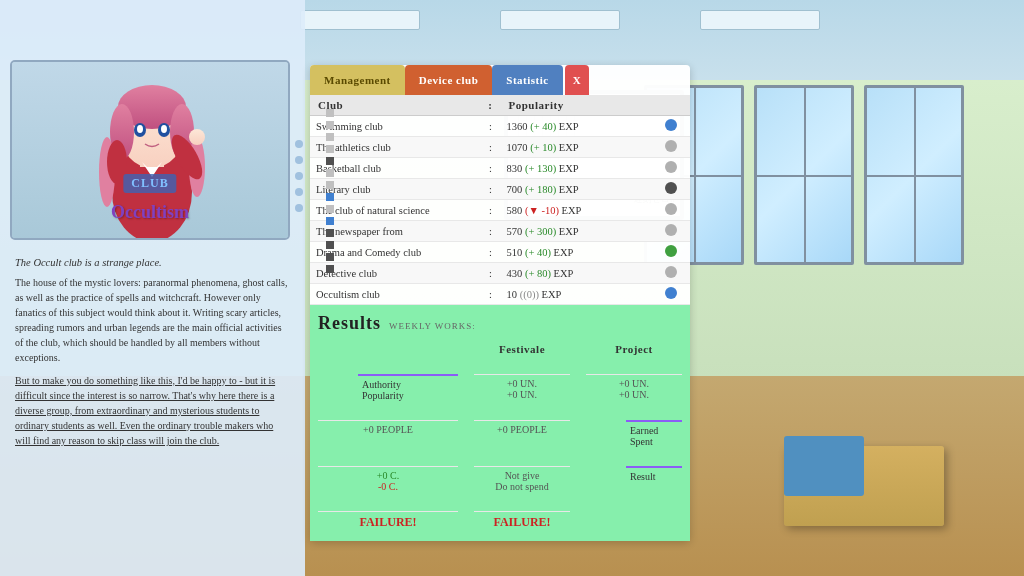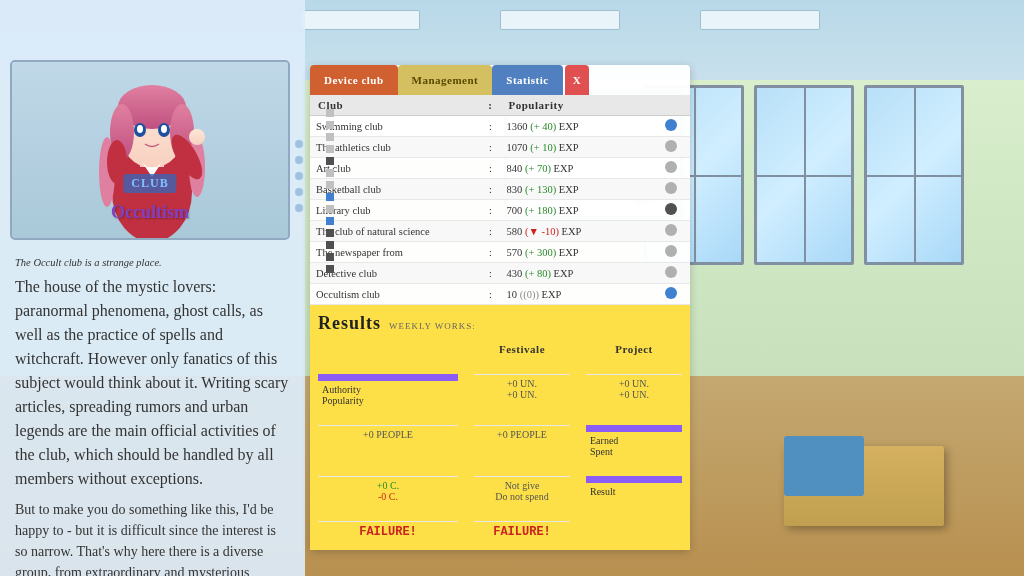--- a/index.html
+++ b/index.html
@@ -296,21 +296,21 @@
     .col-pop { width: 40%; }
     .col-act { width: 10%; text-align: center; }
 
     .pop-plus { color: #2a8a2a; }
     .pop-minus { color: #cc2222; }
     .pop-neutral { color: #888; }
 
     
     .results-section {
       padding: 8px;
-      background: #fde047;
+      background: #86efac;
     }
 
     .results-title {
       font-size: 18px;
       font-weight: bold;
       font-family: serif;
       color: #222;
       letter-spacing: 1px;
     }
 
@@ -341,36 +341,37 @@
 
     .results-header-left {
       text-align: left;
       padding-left: 4px;
     }
 
     .results-label {
       padding: 3px 4px;
       color: #333;
       font-size: 10px;
-      border-top: 7px solid #8b5cf6;
+      border-top: 2px solid #8b5cf6;
+      margin-left: 40px;
     }
 
     .results-value {
       padding: 3px 8px;
       text-align: center;
       border-top: 1px solid #e8e8e8;
       font-size: 10px;
     }
     .val-neutral { color: #555; }
 
     .failure-text {
       color: #cc2222;
       font-weight: bold;
       font-size: 12px;
-      font-family: Liberation Mono, monospace;
+      font-family: Liberation Serif, serif;
     }
 
     
     .sidebar-dots {
       position: absolute;
       right: 2px;
       top: 140px;
       display: flex;
       flex-direction: column;
       gap: 8px;
@@ -464,38 +465,38 @@
       <ellipse cx="185" cy="75" rx="8" ry="8" fill="url(#skinGrad)"></ellipse>
 
       <ellipse cx="105" cy="100" rx="10" ry="22" fill="#c03040"></ellipse>
     </svg>
     <div class="club-label">CLUB</div>
     <div class="occultism-title">Occultism</div>
   </div>
 
   <div class="description">
     <p style="font-style:italic; margin-bottom:4px;">The Occult club is a strange place.</p>
-    <p style="margin-bottom:8px; font-size:16px;">The house of the mystic lovers: paranormal phenomena, ghost calls, as well as the practice of spells and witchcraft. However only fanatics of this subject would think about it. Writing scary articles, spreading rumors and urban legends are the main official activities of the club, which should be handled by all members without exceptions.</p>
-    <p style="font-size:14px;">But to make you do something like this, I'd be happy to - but it is difficult since the interest is so narrow. That's why here there is a diverse group, from extraordinary and mysterious students to ordinary students as well. Even the ordinary trouble makers who will find any reason to skip class will join the club.</p>
+    <p style="margin-bottom:8px; font-size:10px;">The house of the mystic lovers: paranormal phenomena, ghost calls, as well as the practice of spells and witchcraft. However only fanatics of this subject would think about it. Writing scary articles, spreading rumors and urban legends are the main official activities of the club, which should be handled by all members without exceptions.</p>
+    <p style="font-size:10px;text-decoration:underline;">But to make you do something like this, I'd be happy to - but it is difficult since the interest is so narrow. That's why here there is a diverse group, from extraordinary and mysterious students to ordinary students as well. Even the ordinary trouble makers who will find any reason to skip class will join the club.</p>
   </div>
 
   <div class="sidebar-dots">
     <div class="sidebar-dot"></div>
     <div class="sidebar-dot"></div>
     <div class="sidebar-dot"></div>
     <div class="sidebar-dot"></div>
     <div class="sidebar-dot"></div>
   </div>
 </div>
 
 <div class="main-panel">
 
   <div class="tab-bar">
+    <div class="tab tab-management">Management</div>
     <div class="tab tab-device">Device club</div>
-    <div class="tab tab-management">Management</div>
     <div class="tab tab-statistic">Statistic</div>
     <div class="tab tab-close">X</div>
   </div>
 
   <table class="stats-table">
     <thead>
       <tr>
         <th class="col-club">Club</th>
         <th class="col-sep">:</th>
         <th class="col-pop">Popularity</th>
@@ -517,67 +518,67 @@
     <td class="col-club">The athletics club</td>
     <td class="col-sep">:</td>
     <td class="col-pop">
       1070 <span class="pop-plus">(+ 10)</span> EXP
     </td>
     <td class="col-act">
       <span style="display:inline-block;width:12px;height:12px;border-radius:50%;background:#b0b0b0;"></span>
     </td>
   </tr>
         <tr>
-    <td class="col-club">Art club</td>
-    <td class="col-sep">:</td>
-    <td class="col-pop">
-      840 <span class="pop-plus">(+ 70)</span> EXP
+    <td class="col-club">Basketball club</td>
+    <td class="col-sep">:</td>
+    <td class="col-pop">
+      830 <span class="pop-plus">(+ 130)</span> EXP
     </td>
     <td class="col-act">
       <span style="display:inline-block;width:12px;height:12px;border-radius:50%;background:#b0b0b0;"></span>
     </td>
   </tr>
         <tr>
-    <td class="col-club">Basketball club</td>
-    <td class="col-sep">:</td>
-    <td class="col-pop">
-      830 <span class="pop-plus">(+ 130)</span> EXP
+    <td class="col-club">Literary club</td>
+    <td class="col-sep">:</td>
+    <td class="col-pop">
+      700 <span class="pop-plus">(+ 180)</span> EXP
+    </td>
+    <td class="col-act">
+      <span style="display:inline-block;width:12px;height:12px;border-radius:50%;background:#505050;"></span>
+    </td>
+  </tr>
+        <tr>
+    <td class="col-club">The club of natural science</td>
+    <td class="col-sep">:</td>
+    <td class="col-pop">
+      580 <span class="pop-minus">(▼ -10)</span> EXP
     </td>
     <td class="col-act">
       <span style="display:inline-block;width:12px;height:12px;border-radius:50%;background:#b0b0b0;"></span>
     </td>
   </tr>
         <tr>
-    <td class="col-club">Literary club</td>
-    <td class="col-sep">:</td>
-    <td class="col-pop">
-      700 <span class="pop-plus">(+ 180)</span> EXP
-    </td>
-    <td class="col-act">
-      <span style="display:inline-block;width:12px;height:12px;border-radius:50%;background:#505050;"></span>
-    </td>
-  </tr>
-        <tr>
-    <td class="col-club">The club of natural science</td>
-    <td class="col-sep">:</td>
-    <td class="col-pop">
-      580 <span class="pop-minus">(▼ -10)</span> EXP
+    <td class="col-club">The newspaper from</td>
+    <td class="col-sep">:</td>
+    <td class="col-pop">
+      570 <span class="pop-plus">(+ 300)</span> EXP
     </td>
     <td class="col-act">
       <span style="display:inline-block;width:12px;height:12px;border-radius:50%;background:#b0b0b0;"></span>
     </td>
   </tr>
         <tr>
-    <td class="col-club">The newspaper from</td>
-    <td class="col-sep">:</td>
-    <td class="col-pop">
-      570 <span class="pop-plus">(+ 300)</span> EXP
-    </td>
-    <td class="col-act">
-      <span style="display:inline-block;width:12px;height:12px;border-radius:50%;background:#b0b0b0;"></span>
+    <td class="col-club">Drama and Comedy club</td>
+    <td class="col-sep">:</td>
+    <td class="col-pop">
+      510 <span class="pop-plus">(+ 40)</span> EXP
+    </td>
+    <td class="col-act">
+      <span style="display:inline-block;width:12px;height:12px;border-radius:50%;background:#40a040;"></span>
     </td>
   </tr>
         <tr>
     <td class="col-club">Detective club</td>
     <td class="col-sep">:</td>
     <td class="col-pop">
       430 <span class="pop-plus">(+ 80)</span> EXP
     </td>
     <td class="col-act">
       <span style="display:inline-block;width:12px;height:12px;border-radius:50%;background:#b0b0b0;"></span>

